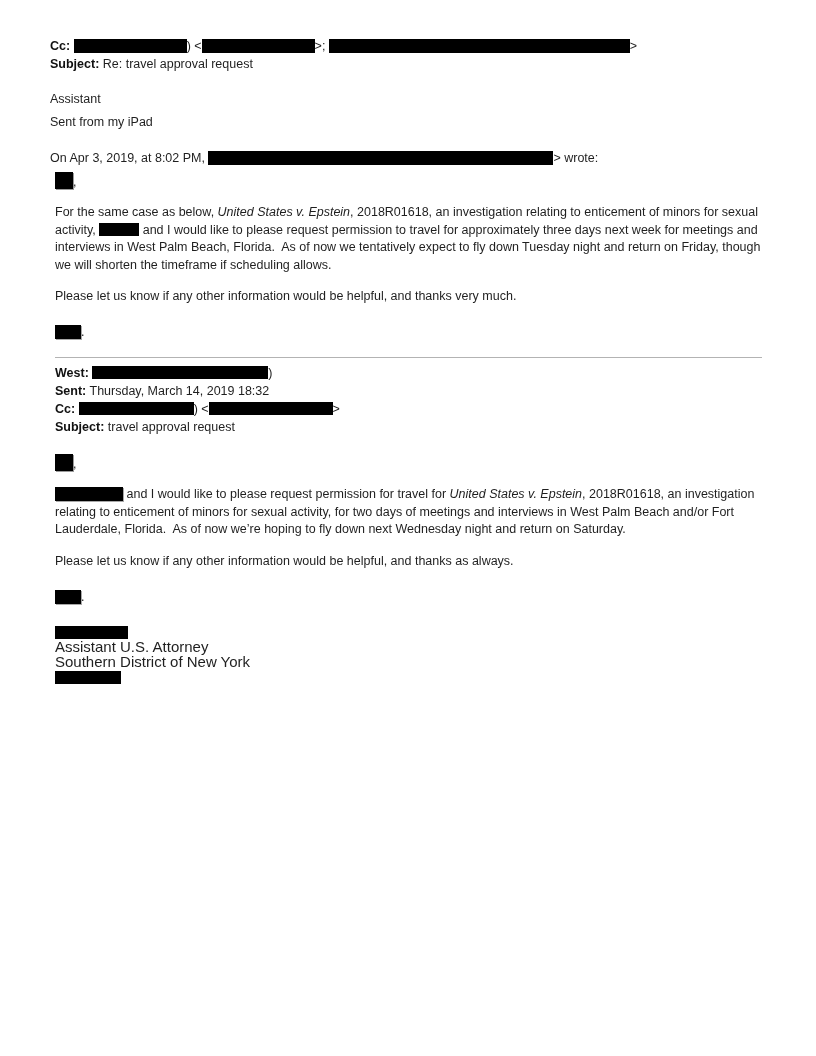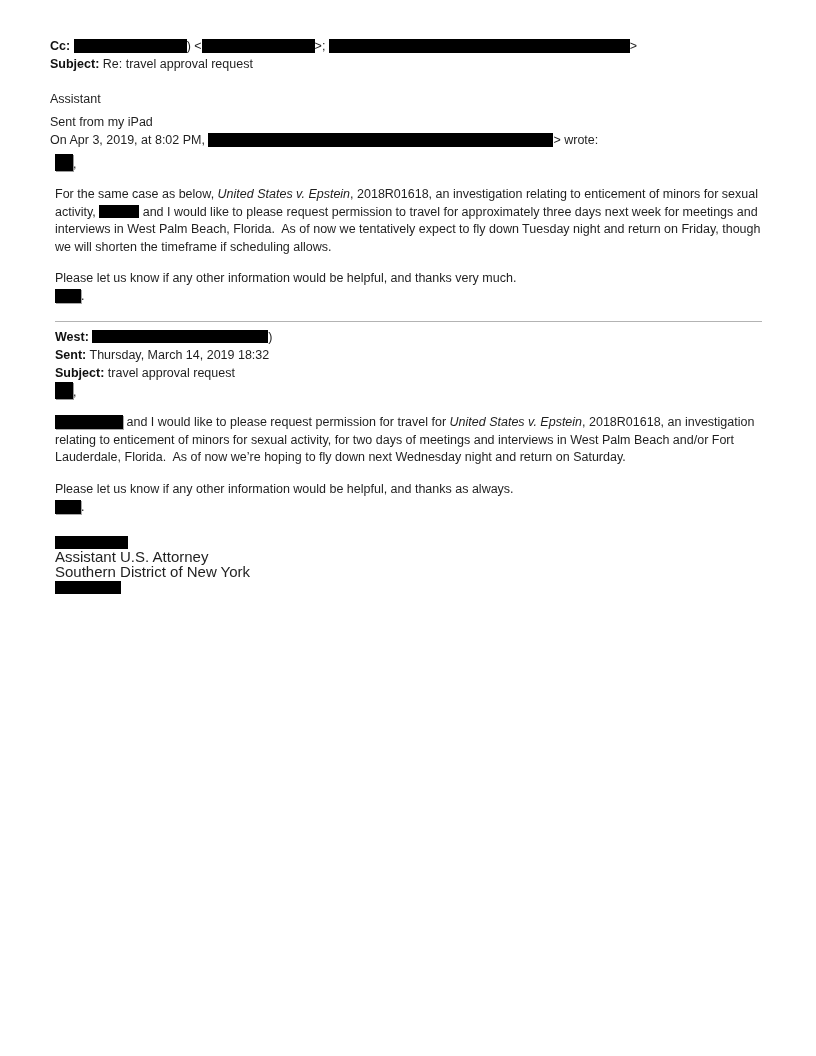--- a/index.html
+++ b/index.html
@@ -53,21 +53,21 @@
     height: 0;
   }
   .sig {
     font-size: 15px;
     line-height: 15px;
     margin-top: 18px;
   }
   .sig .redact { height: 13px; vertical-align: -2px; }
   .mt16 { margin-top: 5px; }
   .mt17 { margin-top: 17px; }
-  .mt18 { }
+  .mt18 { margin-top: 18px; }
   .mt19 { margin-top: 13px; }
 </style>
 </head>
 <body>
 
 <div class="doc">
 
   <div class="hline">
     <b>Cc:</b>
     <span class="redact h14" style="width:113px"></span><span>) &lt;</span><span class="redact h14" style="width:113px"></span><span>&gt;;</span>
@@ -107,20 +107,24 @@
     <div>
       <div class="hline">
         <b>West:</b>
         <span class="redact" style="width:176px"></span><span>)</span>
       </div>
       <div class="hline">
         <b>Sent:</b>
         <span>Thursday, March 14, 2019 18:32</span>
       </div>
       <div class="hline">
+        <b>Cc:</b>
+        <span class="redact" style="width:115px"></span><span>) &lt;</span><span class="redact" style="width:124px"></span><span>&gt;</span>
+      </div>
+      <div class="hline">
         <b>Subject:</b>
         <span>travel approval request</span>
       </div>
     </div>
 
     <div class="hline mt18">
       <span class="redact sq"></span><span>,</span>
     </div>
 
     <div class="para mt19">

